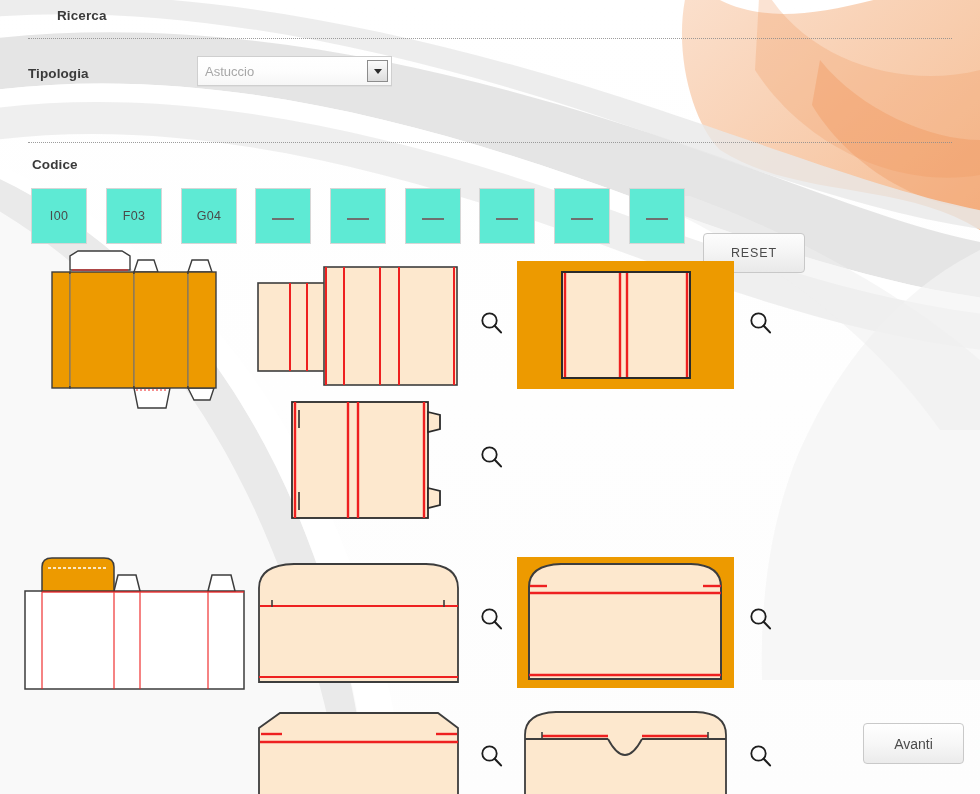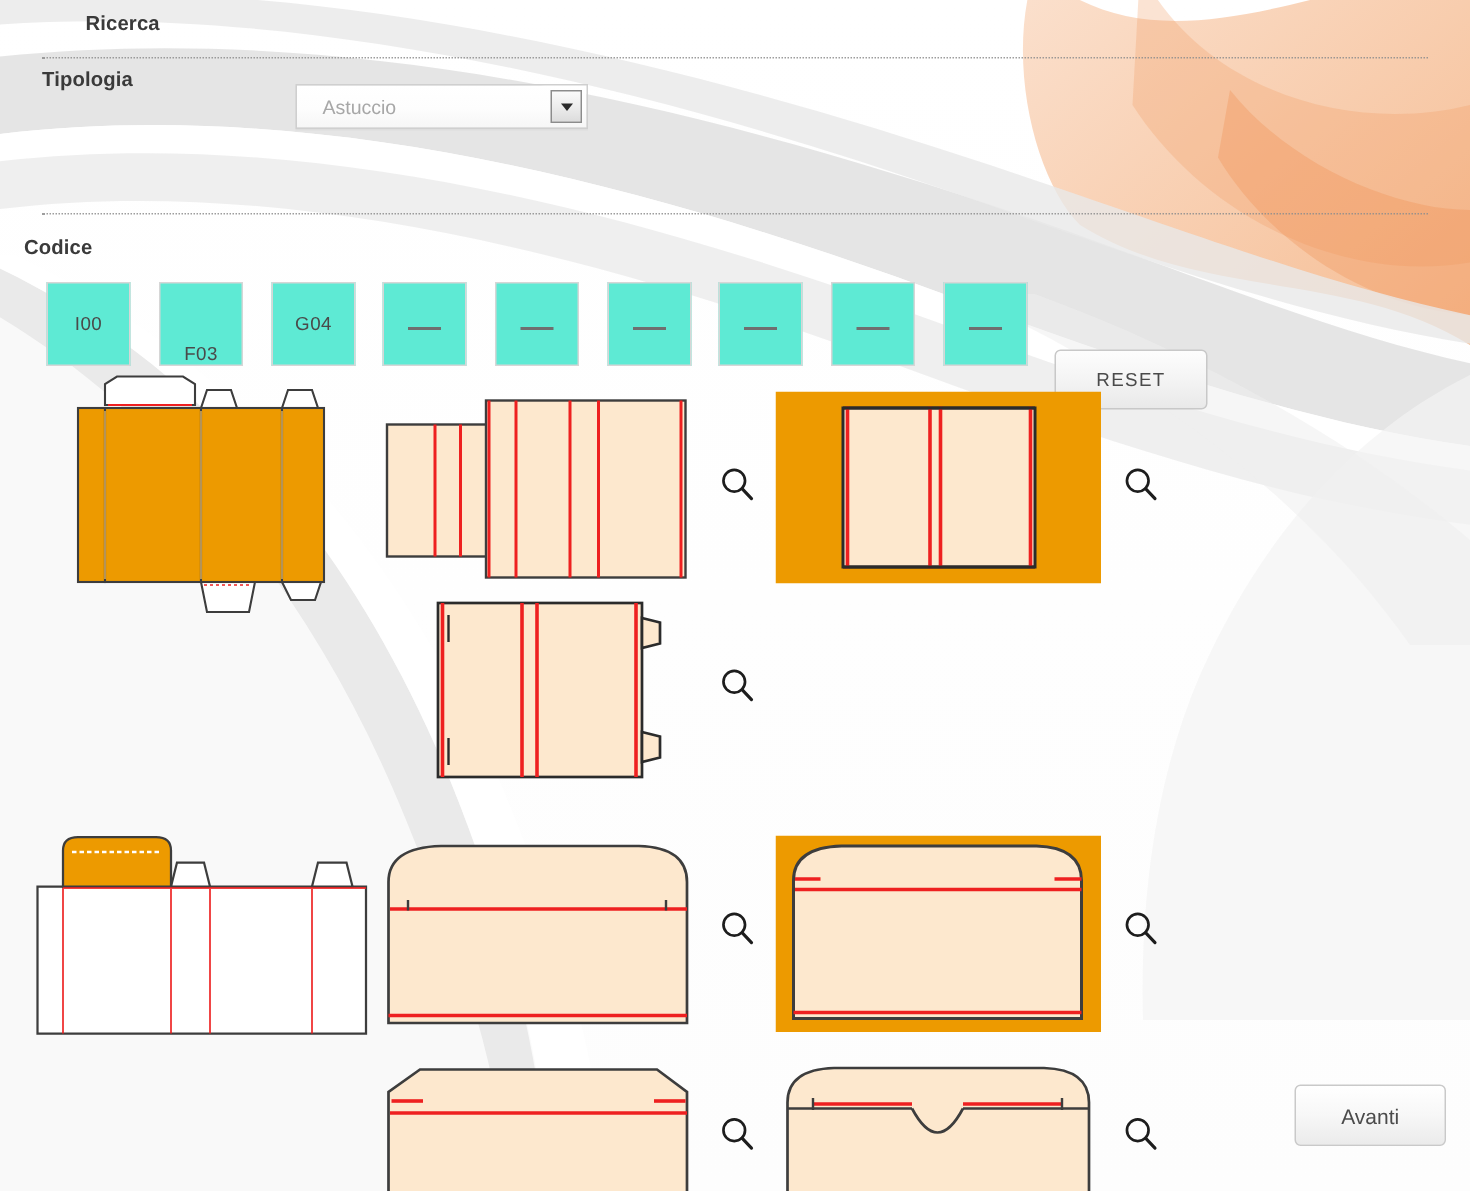--- a/index.html
+++ b/index.html
@@ -34,21 +34,21 @@
 
   
   .select-box {
     position:absolute; height:30px;
     background: linear-gradient(to bottom,#ffffff 0%,#fdfdfd 55%,#f6f6f6 100%);
     border:1px solid #cfcfcf;
     display:flex; align-items:center;
     box-shadow: 0 1px 0 rgba(0,0,0,.03);
   }
   .select-text {
-    flex:1 1 auto; padding-left:17px;
+    flex:1 1 auto; padding-left:7px;
     font-size:13px; color:#a7a7a7; font-weight:normal;
     white-space:nowrap; overflow:hidden;
   }
   .select-arrow {
     width:21px; height:22px; margin-right:3px; flex:0 0 auto;
     border:1px solid #8c8c8c;
     background: linear-gradient(to bottom,#fbfbfb 0%,#ededed 50%,#dcdcdc 100%);
     display:flex; align-items:center; justify-content:center;
   }
   .select-arrow i {
@@ -136,38 +136,38 @@
 
   <path d="M980,250 C900,290 840,360 800,450 C770,520 760,600 762,680 L980,680 Z" fill="#f4f4f4" opacity="0.7"></path>
   <path d="M640,196 C760,250 870,330 940,430 L980,430 L980,360 C910,300 810,240 690,196 Z" fill="#eeeeee" opacity="0.55"></path>
 </svg>
 
 <div id="page">
 
   <div class="section-label" style="left:40px; top:8px;margin-left:17px;">Ricerca</div>
   <div class="dotted-rule" style="top:38px;"></div>
 
-  <div class="section-label" style="left:28px; top:45px;">Tipologia</div>
+  <div class="section-label" style="left:28px; top:66px;">Tipologia</div>
 
   <div class="select-box" style="left:197px; top:56px; width:195px;">
     <span class="select-text">Astuccio</span>
     <span class="select-arrow">
         <i></i>
       </span>
   </div>
 
 
   <div class="dotted-rule" style="top:142px;"></div>
 
-  <div class="section-label" style="left:16px; top:157px;">Codice</div>
+  <div class="section-label" style="left:32px; top:157px;">Codice</div>
 
   <div class="chip" style="left:31px;">
       <span>I00</span>
     </div>
-  <div class="chip" style="left:106px;align-items:flex-end;">
+  <div class="chip" style="left:106px;">
       <span>F03</span>
     </div>
   <div class="chip" style="left:181px;">
       <span>G04</span>
     </div>
   <div class="chip empty" style="left:255px;">
       <span style="display: block; width: 22px; height: 0px; border-bottom: 2px solid rgb(111, 111, 111);"></span>
     </div>
   <div class="chip empty" style="left:330px;">
       <span style="display: block; width: 22px; height: 0px; border-bottom: 2px solid rgb(111, 111, 111);"></span>

